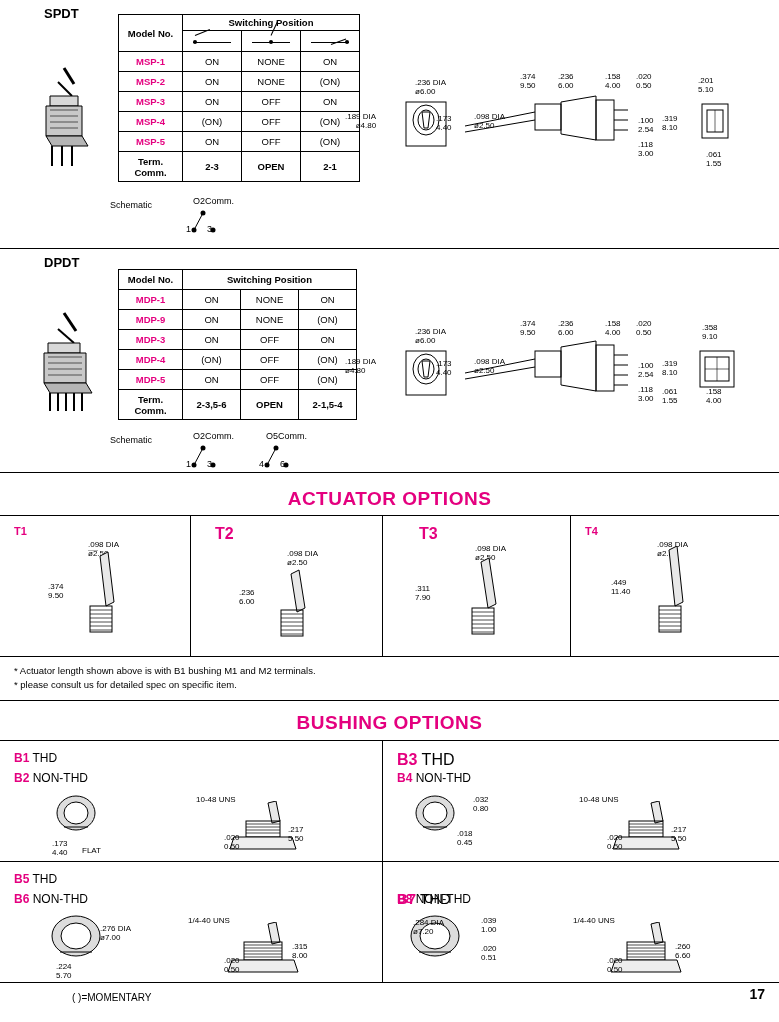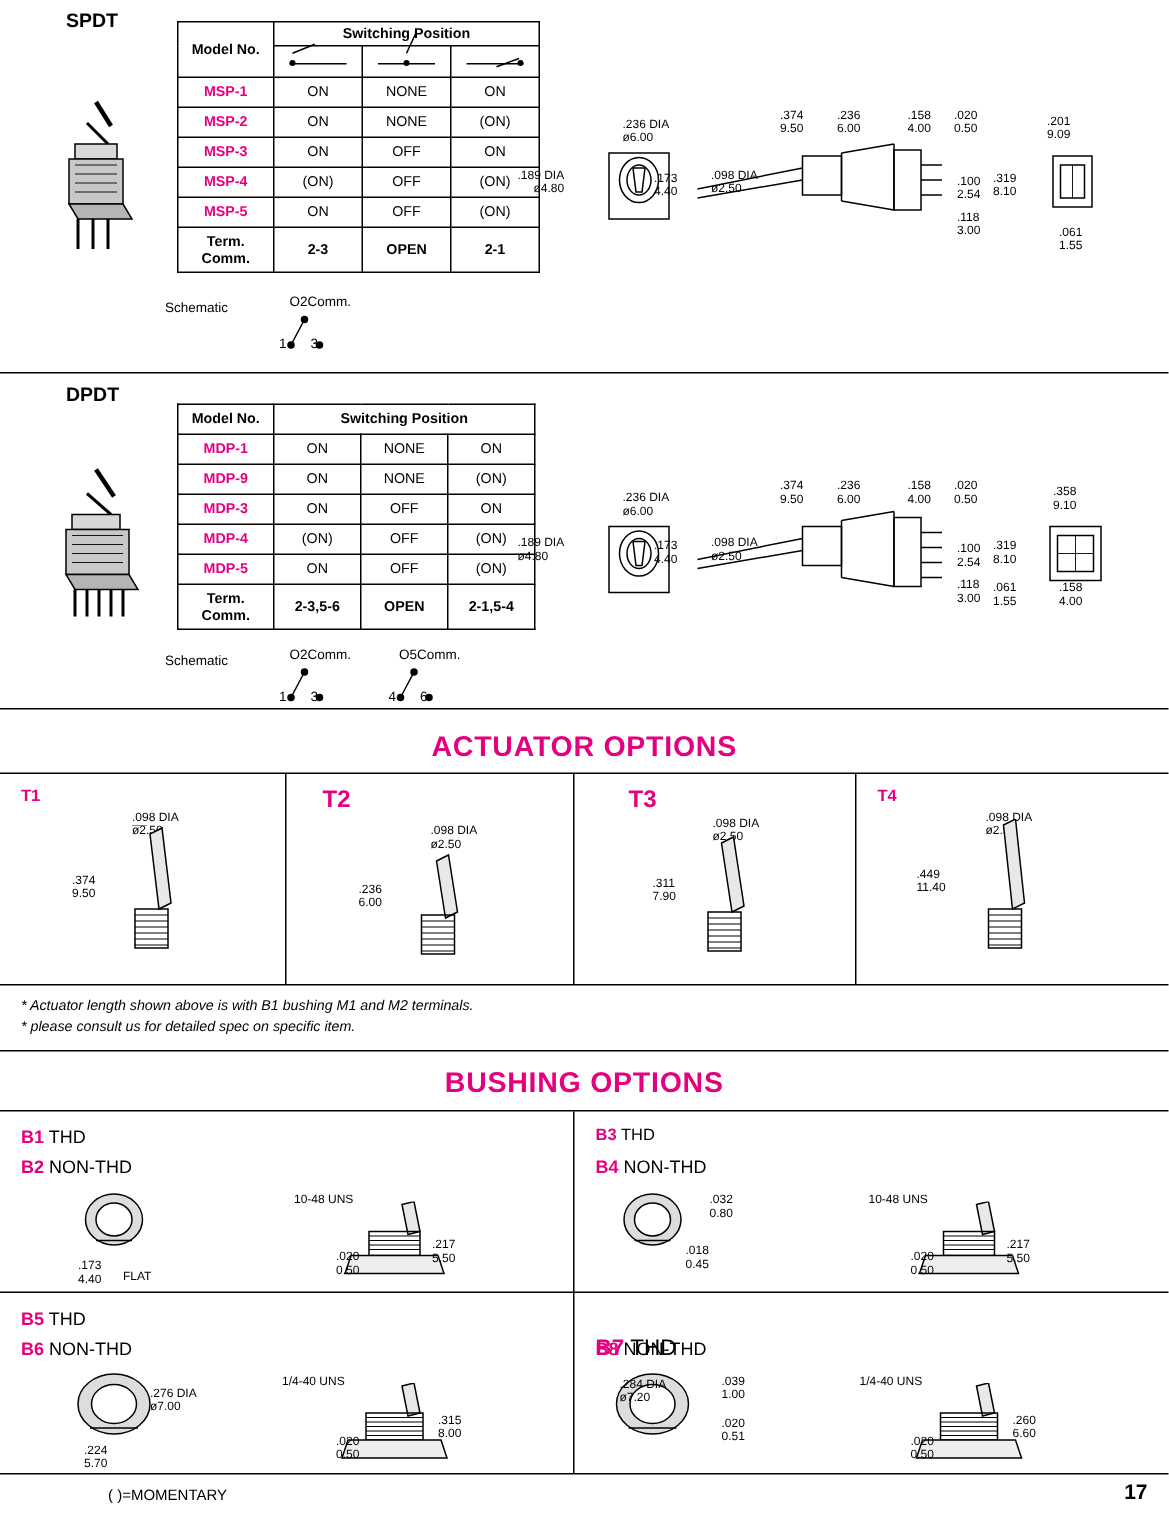--- a/index.html
+++ b/index.html
@@ -244,21 +244,21 @@
 
     <div style="position:absolute;left:696px;top:98px;">
       <svg width="44" height="50" viewBox="0 0 44 50">
         <rect x="6" y="6" width="26" height="34" fill="none" stroke="#000"></rect>
         <rect x="11" y="12" width="16" height="22" fill="none" stroke="#000"></rect>
         <line x1="19" y1="12" x2="19" y2="34" stroke="#000" stroke-width="0.6"></line>
       </svg>
     </div>
     <div class="dim" style="position:absolute;left:698px;top:76px;">
       <div>.201</div>
-        <div>9.09</div>
+        <div>5.10</div>
     </div>
     <div class="dim" style="position:absolute;left:662px;top:114px;">
       <div>.319</div>
         <div>8.10</div>
     </div>
     <div class="dim" style="position:absolute;left:706px;top:150px;">
       <div>.061</div>
         <div>1.55</div>
     </div>
   </div>
@@ -508,21 +508,21 @@
         </g>
       </svg>
     </div>
 
     <div style="position:absolute;left:383px;top:0;width:187px;height:140px;">
       <div class="pink bold" style="position:absolute;left:20px;top:9px;font-size:16px;margin-left:16px;">T3</div>
       <div class="dim" style="position:absolute;left:92px;top:28px;">
         <div>.098 DIA</div>
           <div>ø2.50</div>
       </div>
-      <div class="dim" style="position:absolute;left:52px;top:68px;">
+      <div class="dim" style="position:absolute;left:32px;top:68px;">
         <div>.311</div>
           <div>7.90</div>
       </div>
       <svg style="position:absolute;left:76px;top:40px;" width="60" height="92" viewBox="0 0 60 92">
         <path d="M22 6 L30 2 L37 48 L29 52 Z" fill="#e8e8e8" stroke="#000"></path>
         <rect x="13" y="52" width="22" height="26" fill="none" stroke="#000"></rect>
         <g stroke="#000" stroke-width="0.7">
           <line x1="13" y1="56" x2="35" y2="56"></line>
             <line x1="13" y1="60" x2="35" y2="60"></line>
           <line x1="13" y1="64" x2="35" y2="64"></line>
@@ -553,21 +553,21 @@
             <line x1="14" y1="76" x2="36" y2="76"></line>
           <line x1="14" y1="80" x2="36" y2="80"></line>
             <line x1="14" y1="84" x2="36" y2="84"></line>
         </g>
       </svg>
     </div>
   </div>
 
   <div class="hr" style="position:absolute;left:0;top:656px;width:779px;"></div>
 
-  <div style="position:absolute;left:14px;top:664px;width:600px;font-style:italic;">
+  <div style="position:absolute;left:14px;top:664px;width:600px;">
     <div class="note">* Actuator length shown above is with B1 bushing M1 and M2 terminals.</div>
     <div class="note">* please consult us for detailed spec on specific item.</div>
   </div>
 
   <div class="hr" style="position:absolute;left:0;top:700px;width:779px;"></div>
 
   <div class="opt-head" style="position:absolute;left:0;top:712px;width:779px;">BUSHING OPTIONS</div>
 
   <div class="hr" style="position:absolute;left:0;top:740px;width:779px;"></div>
 
@@ -611,21 +611,21 @@
         <div>.020</div>
           <div>0.50</div>
       </div>
       <div class="dim" style="position:absolute;left:288px;top:84px;">
         <div>.217</div>
           <div>5.50</div>
       </div>
     </div>
 
     <div style="position:absolute;left:383px;top:0;width:396px;height:120px;">
-      <div style="position:absolute;left:14px;top:10px;font-size:11px;">
+      <div style="position:absolute;left:14px;top:10px;font-size:16px;">
         <span class="pink bold">B3</span>
         <span>THD</span>
       </div>
       <div style="position:absolute;left:14px;top:30px;font-size:12px;">
         <span class="pink bold">B4</span>
         <span>NON-THD</span>
       </div>
       <svg style="position:absolute;left:22px;top:52px;" width="70" height="52" viewBox="0 0 70 52">
         <ellipse cx="30" cy="20" rx="19" ry="17" fill="#ddd" stroke="#000"></ellipse>
         <ellipse cx="30" cy="20" rx="12" ry="11" fill="#fff" stroke="#000"></ellipse>

